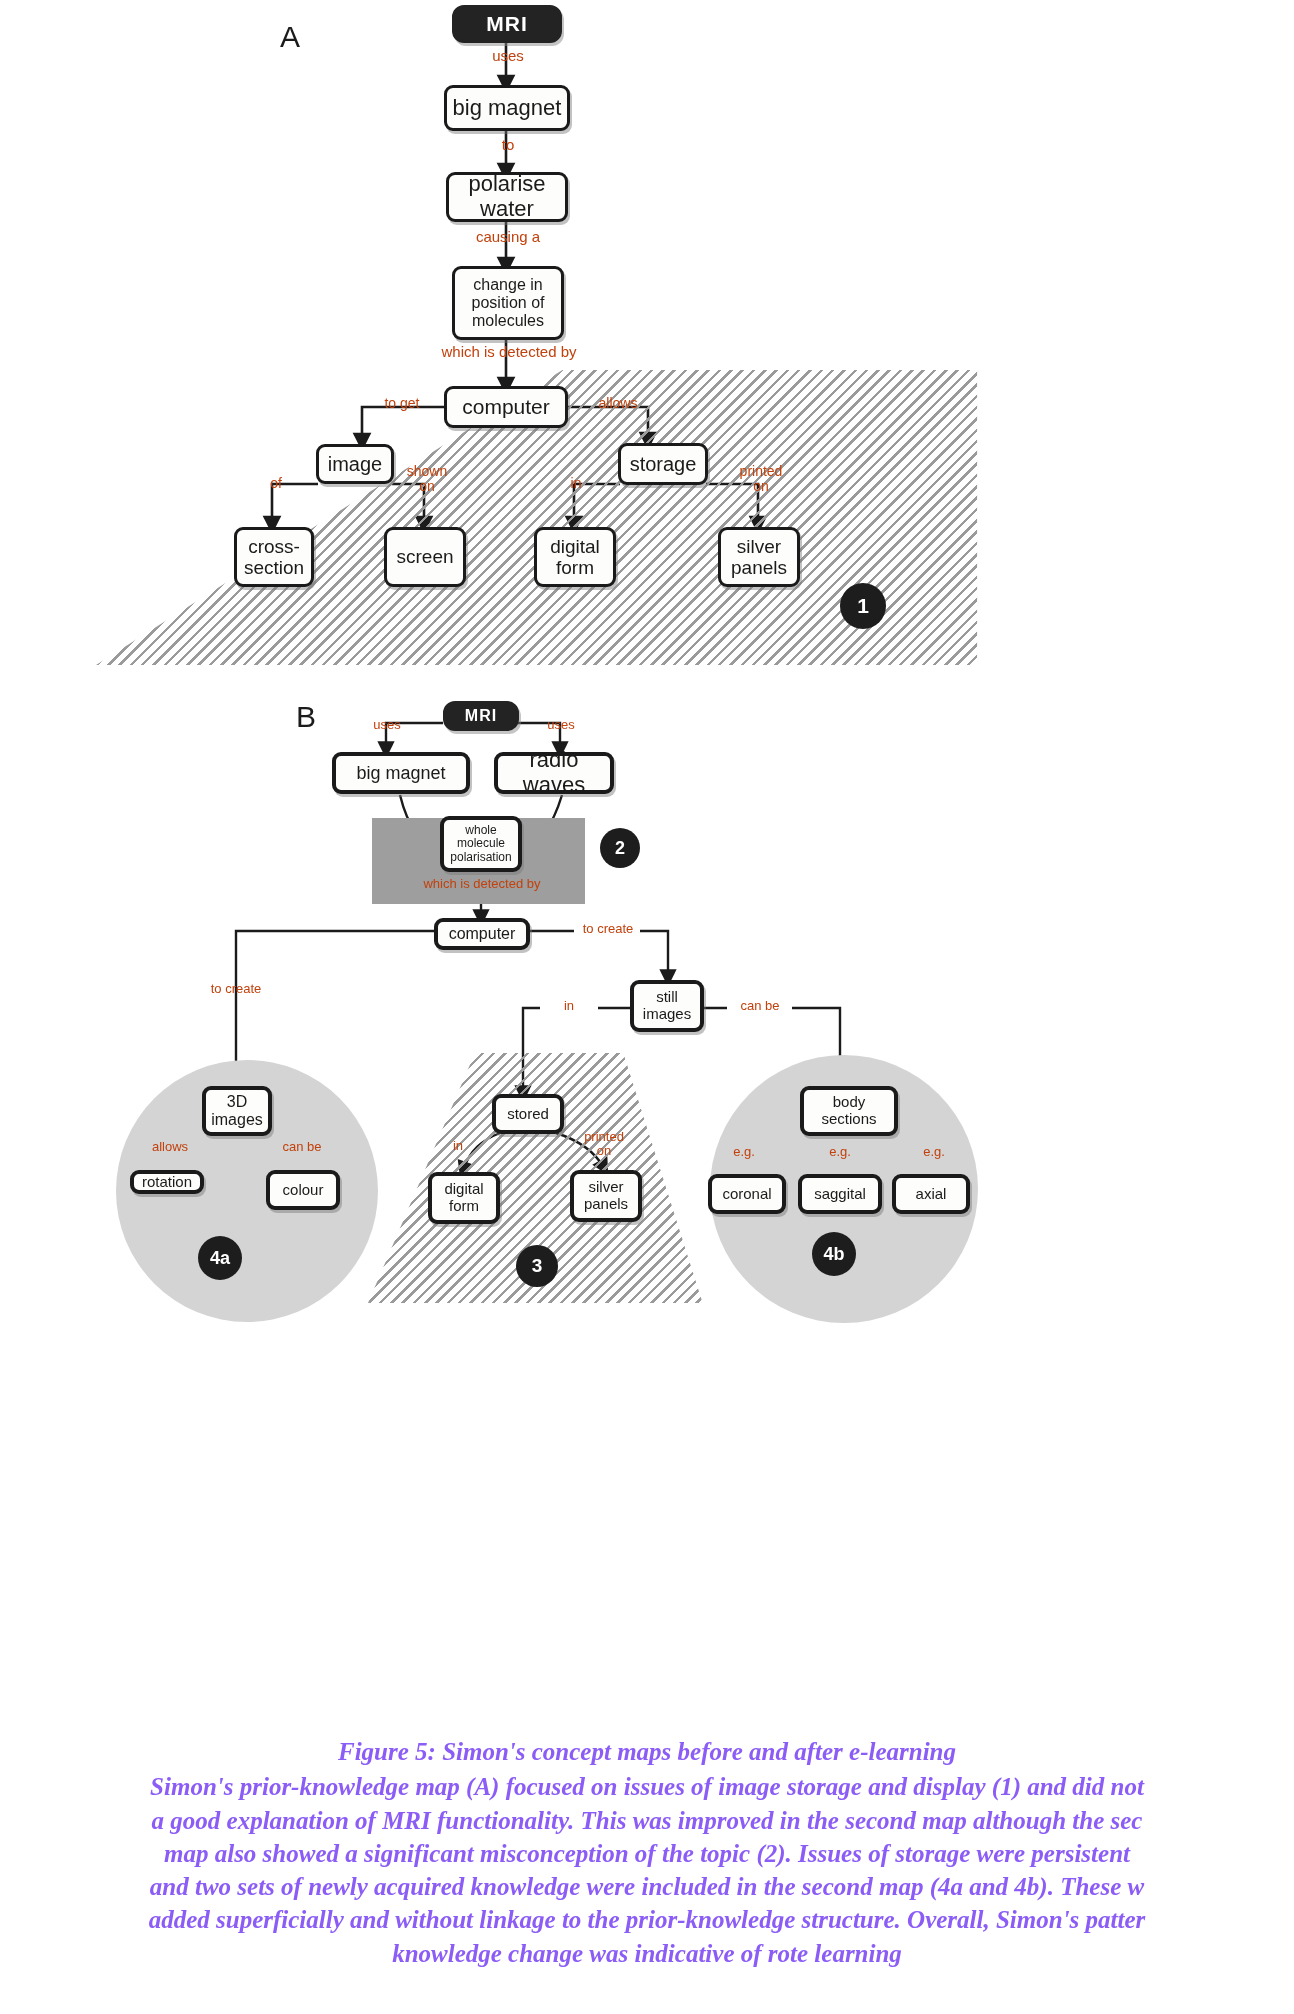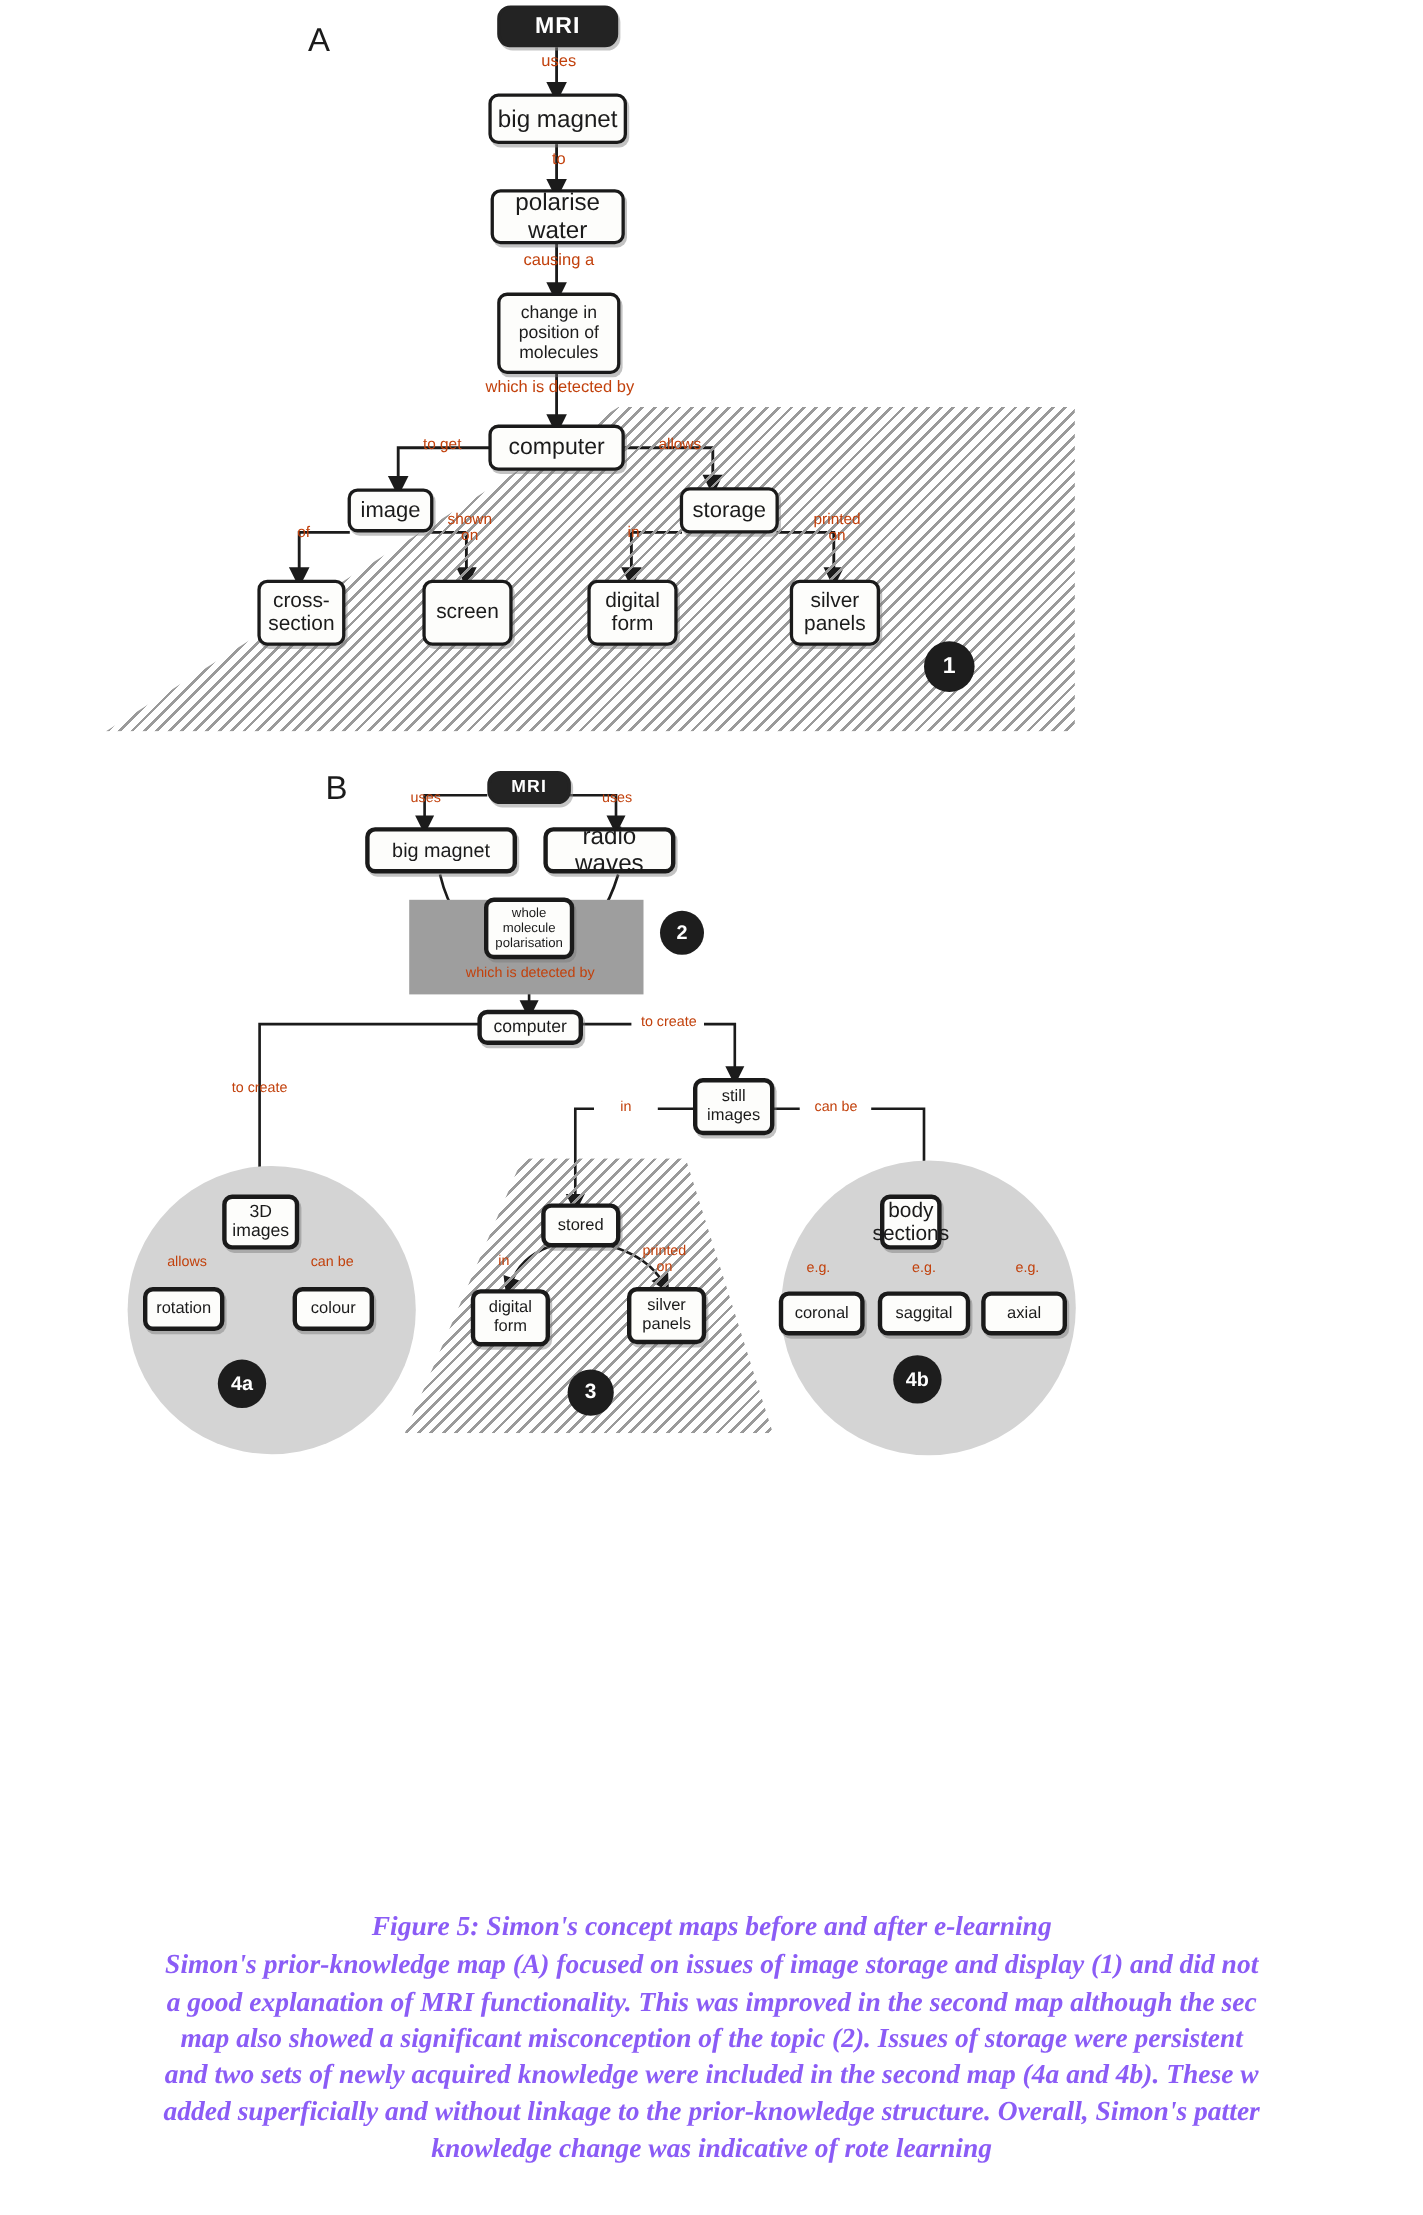--- a/index.html
+++ b/index.html
@@ -218,33 +218,33 @@
 polarisation</div>
 
   <div class="node thick" style="left:434px;top:918px;width:96px;height:32px;font-size:16px;">computer</div>
 
   <div class="node thick" style="left:630px;top:980px;width:74px;height:52px;font-size:15px;white-space:pre-line;">still
 images</div>
 
   <div class="node thick" style="left:202px;top:1086px;width:70px;height:50px;font-size:16px;white-space:pre-line;">3D
 images</div>
 
-  <div class="node thick" style="left:130px;top:1170px;width:74px;height:40px;font-size:15px;">rotation</div>
+  <div class="node thick" style="left:130px;top:1170px;width:74px;height:24px;font-size:15px;">rotation</div>
 
   <div class="node thick" style="left:266px;top:1170px;width:74px;height:40px;font-size:15px;">colour</div>
 
   <div class="node thick" style="left:492px;top:1094px;width:72px;height:40px;font-size:15px;">stored</div>
 
   <div class="node thick" style="left:428px;top:1172px;width:72px;height:52px;font-size:15px;white-space:pre-line;">digital
 form</div>
 
   <div class="node thick" style="left:570px;top:1170px;width:72px;height:52px;font-size:15px;white-space:pre-line;">silver
 panels</div>
 
-  <div class="node thick" style="left:800px;top:1086px;width:56px;height:50px;font-size:19px;white-space:pre-line;">body
+  <div class="node thick" style="left:800px;top:1086px;width:98px;height:50px;font-size:15px;white-space:pre-line;">body
 sections</div>
 
   <div class="node thick" style="left:708px;top:1174px;width:78px;height:40px;font-size:15px;">coronal</div>
 
   <div class="node thick" style="left:798px;top:1174px;width:84px;height:40px;font-size:15px;">saggital</div>
 
   <div class="node thick" style="left:892px;top:1174px;width:78px;height:40px;font-size:15px;">axial</div>
 
   <div class="lbl" style="left:362px;top:718px;width:50px;font-size:13px;">uses</div>
   <div class="lbl" style="left:536px;top:718px;width:50px;font-size:13px;">uses</div>

